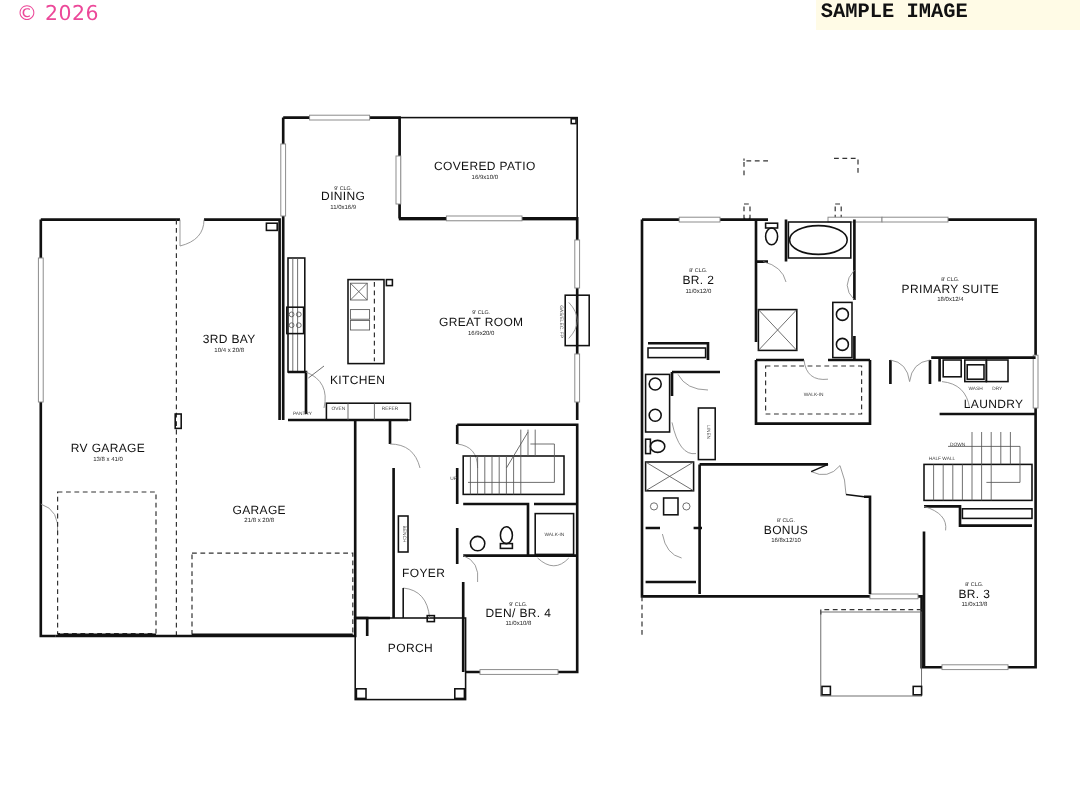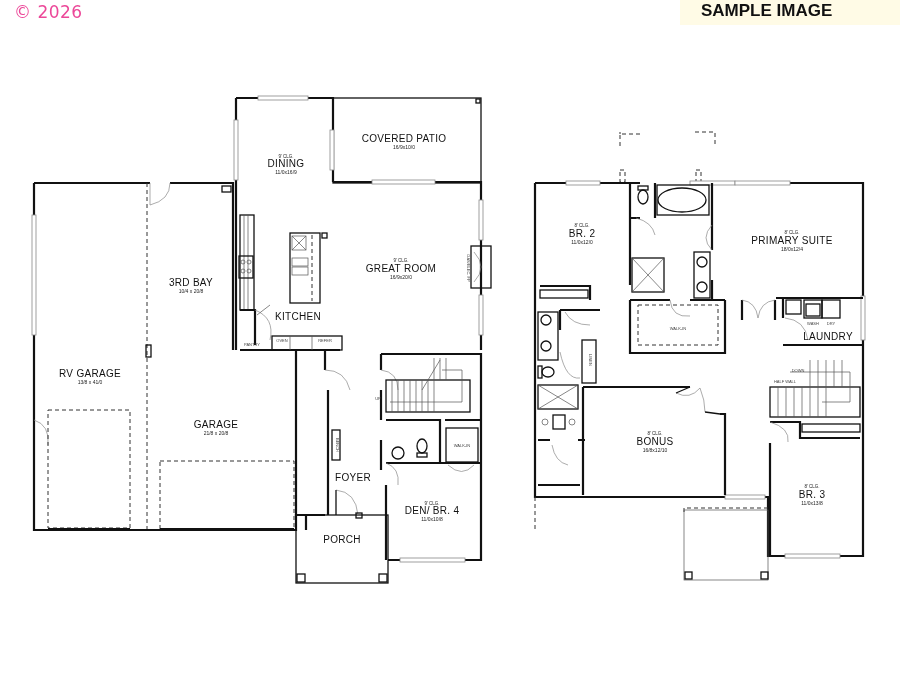--- a/index.html
+++ b/index.html
@@ -1,19 +1,19 @@
 <!DOCTYPE html>
 <html><head>
 <meta charset="utf-8">
 <style>
   html, body { margin: 0; padding: 0; background: #ffffff; }
   body { width: 900px; height: 675px; position: relative; overflow: hidden; font-family: "Liberation Sans", sans-serif; }
   .copyright { position: absolute; left: 14px; top: 2px; font-size: 17px; color: #ec4899; letter-spacing: 0.5px; font-family: "DejaVu Sans", sans-serif; }
   .sample-badge { position: absolute; left: 680px; top: 0; width: 220px; height: 25px; background: #fffbe6; }
-  .sample-badge span { position: absolute; left: 4px; top: 1px; font-size: 17px; font-weight: bold; color: #111; font-family: Liberation Sans, sans-serif; margin-left: 17px; }
+  .sample-badge span { position: absolute; left: 4px; top: 1px; font-size: 17px; font-weight: bold; color: #111; font-family: Liberation Mono, monospace; }
   svg.plan { position: absolute; left: 0; top: 0; }
   .w { fill: none; stroke: #111; stroke-width: 1.3; }
   .wt { fill: none; stroke: #111; stroke-width: 2.2; }
   .dash { fill: none; stroke: #333; stroke-width: 1; stroke-dasharray: 4 3; }
   .thin { fill: none; stroke: #555; stroke-width: 0.7; }
   .win { fill: #fff; stroke: #888; stroke-width: 0.8; }
   .arc { fill: none; stroke: #888; stroke-width: 0.7; }
   .lbl { font-family: "Liberation Sans", sans-serif; font-size: 10px; fill: #111; text-anchor: middle; letter-spacing: 0.3px; }
   .dim { font-family: "Liberation Sans", sans-serif; font-size: 5px; fill: #222; text-anchor: middle; }
   .clg { font-family: "Liberation Sans", sans-serif; font-size: 4.5px; fill: #222; text-anchor: middle; }

